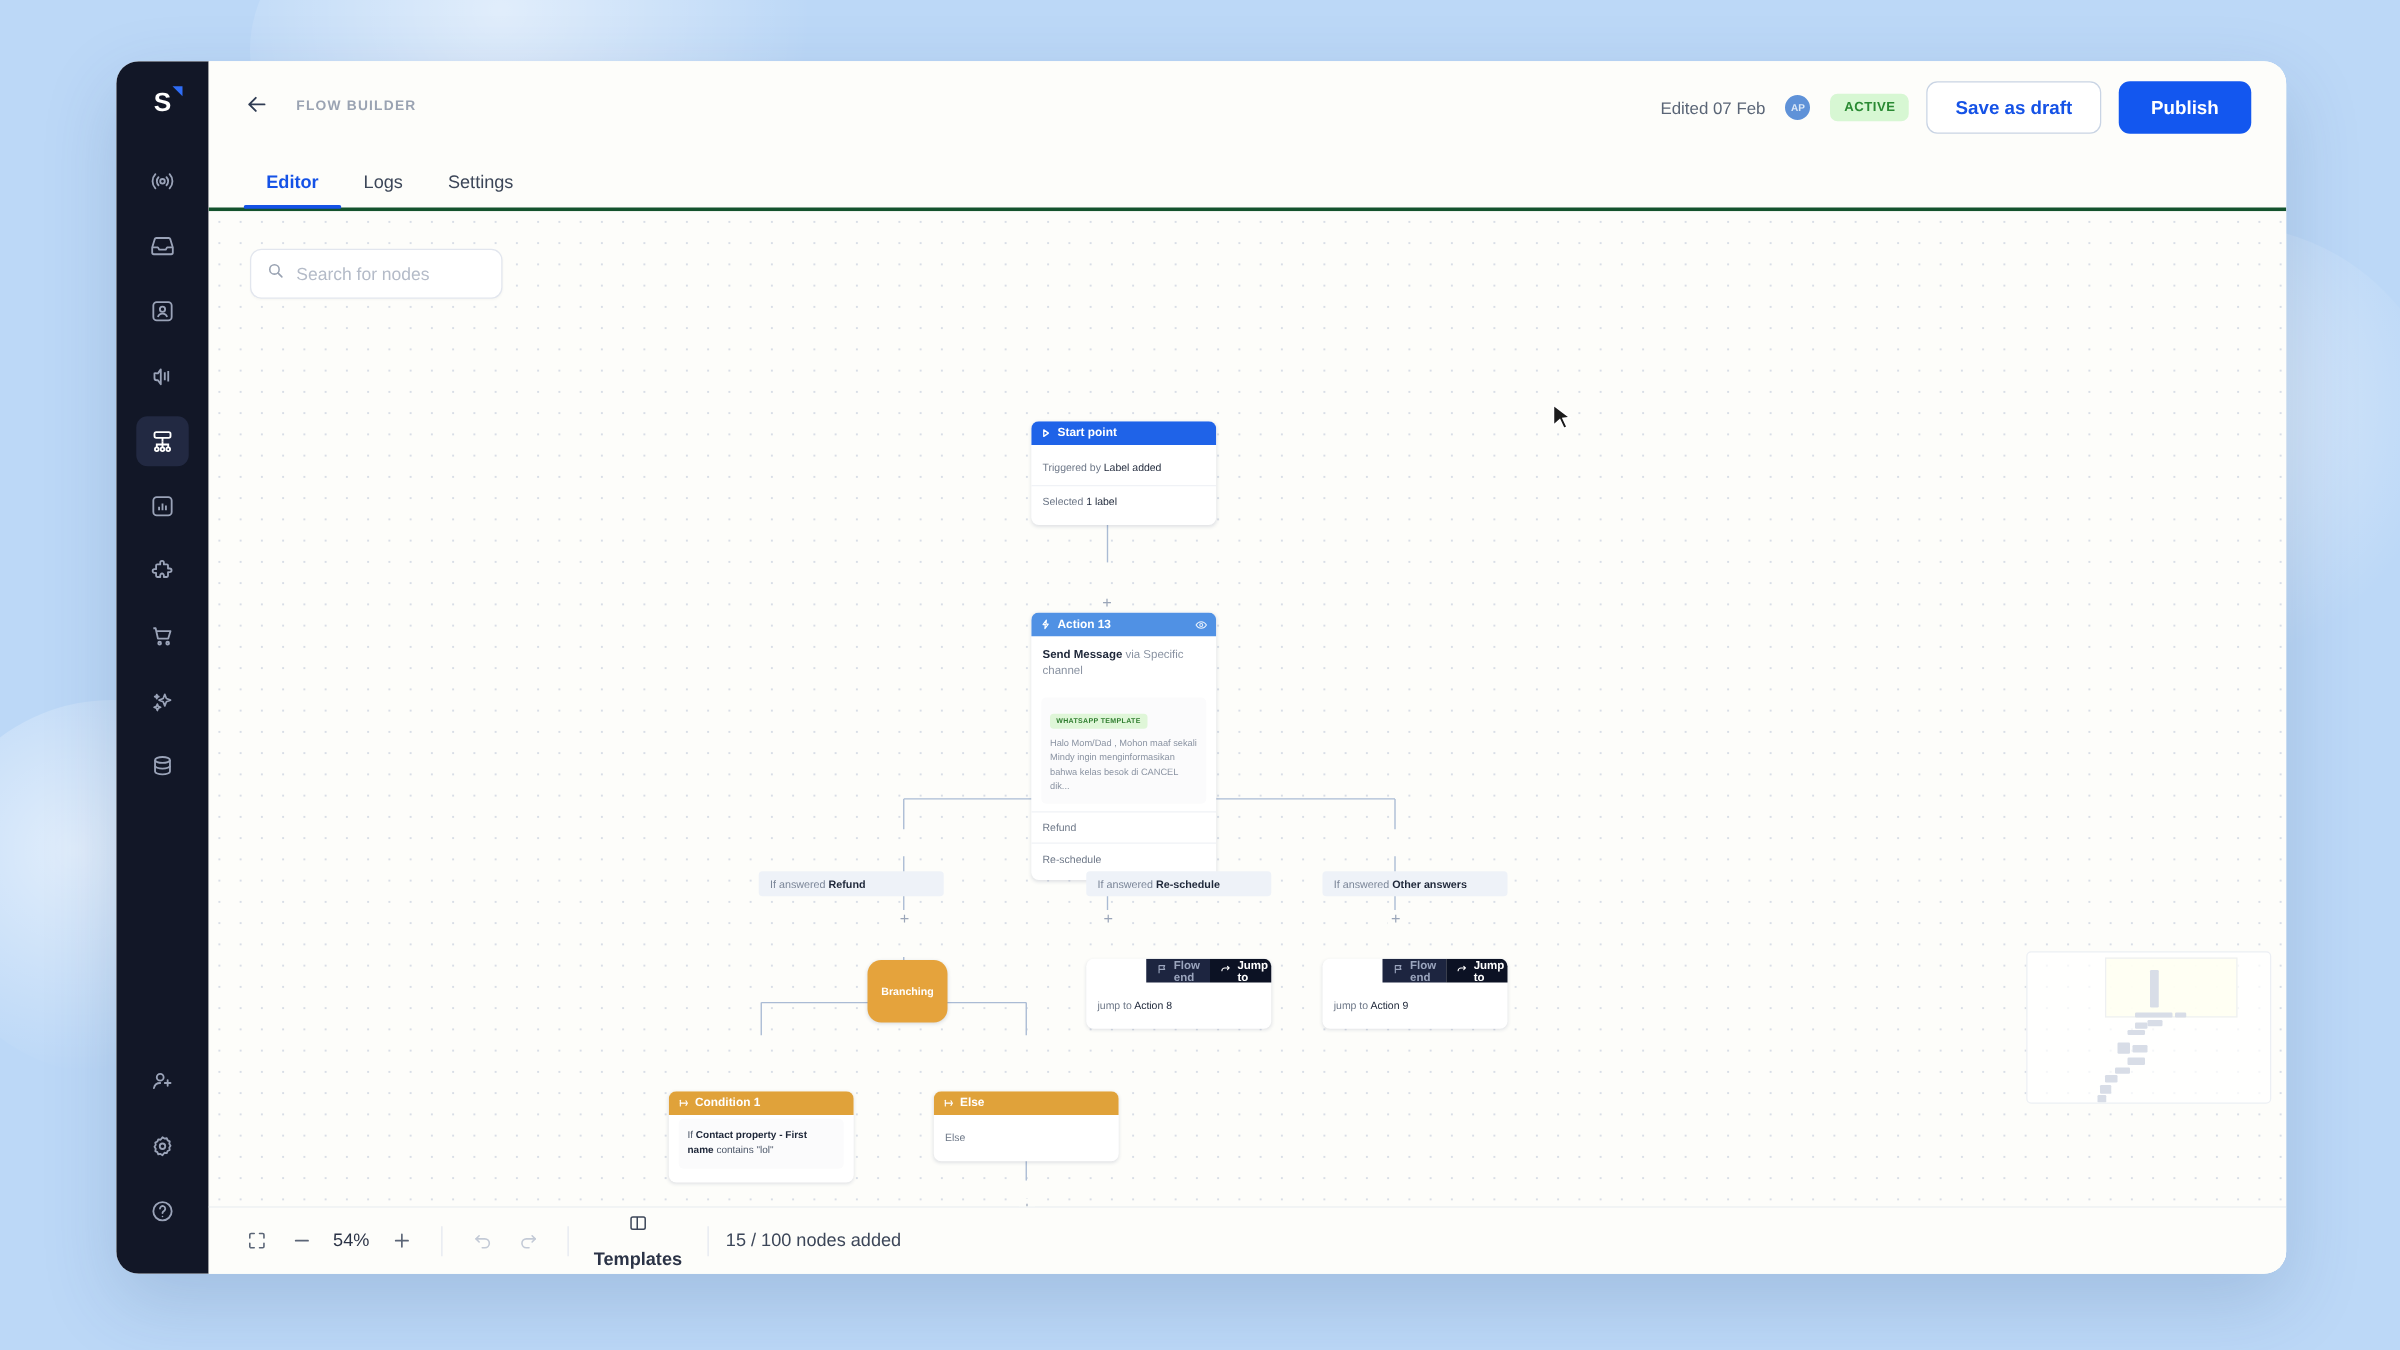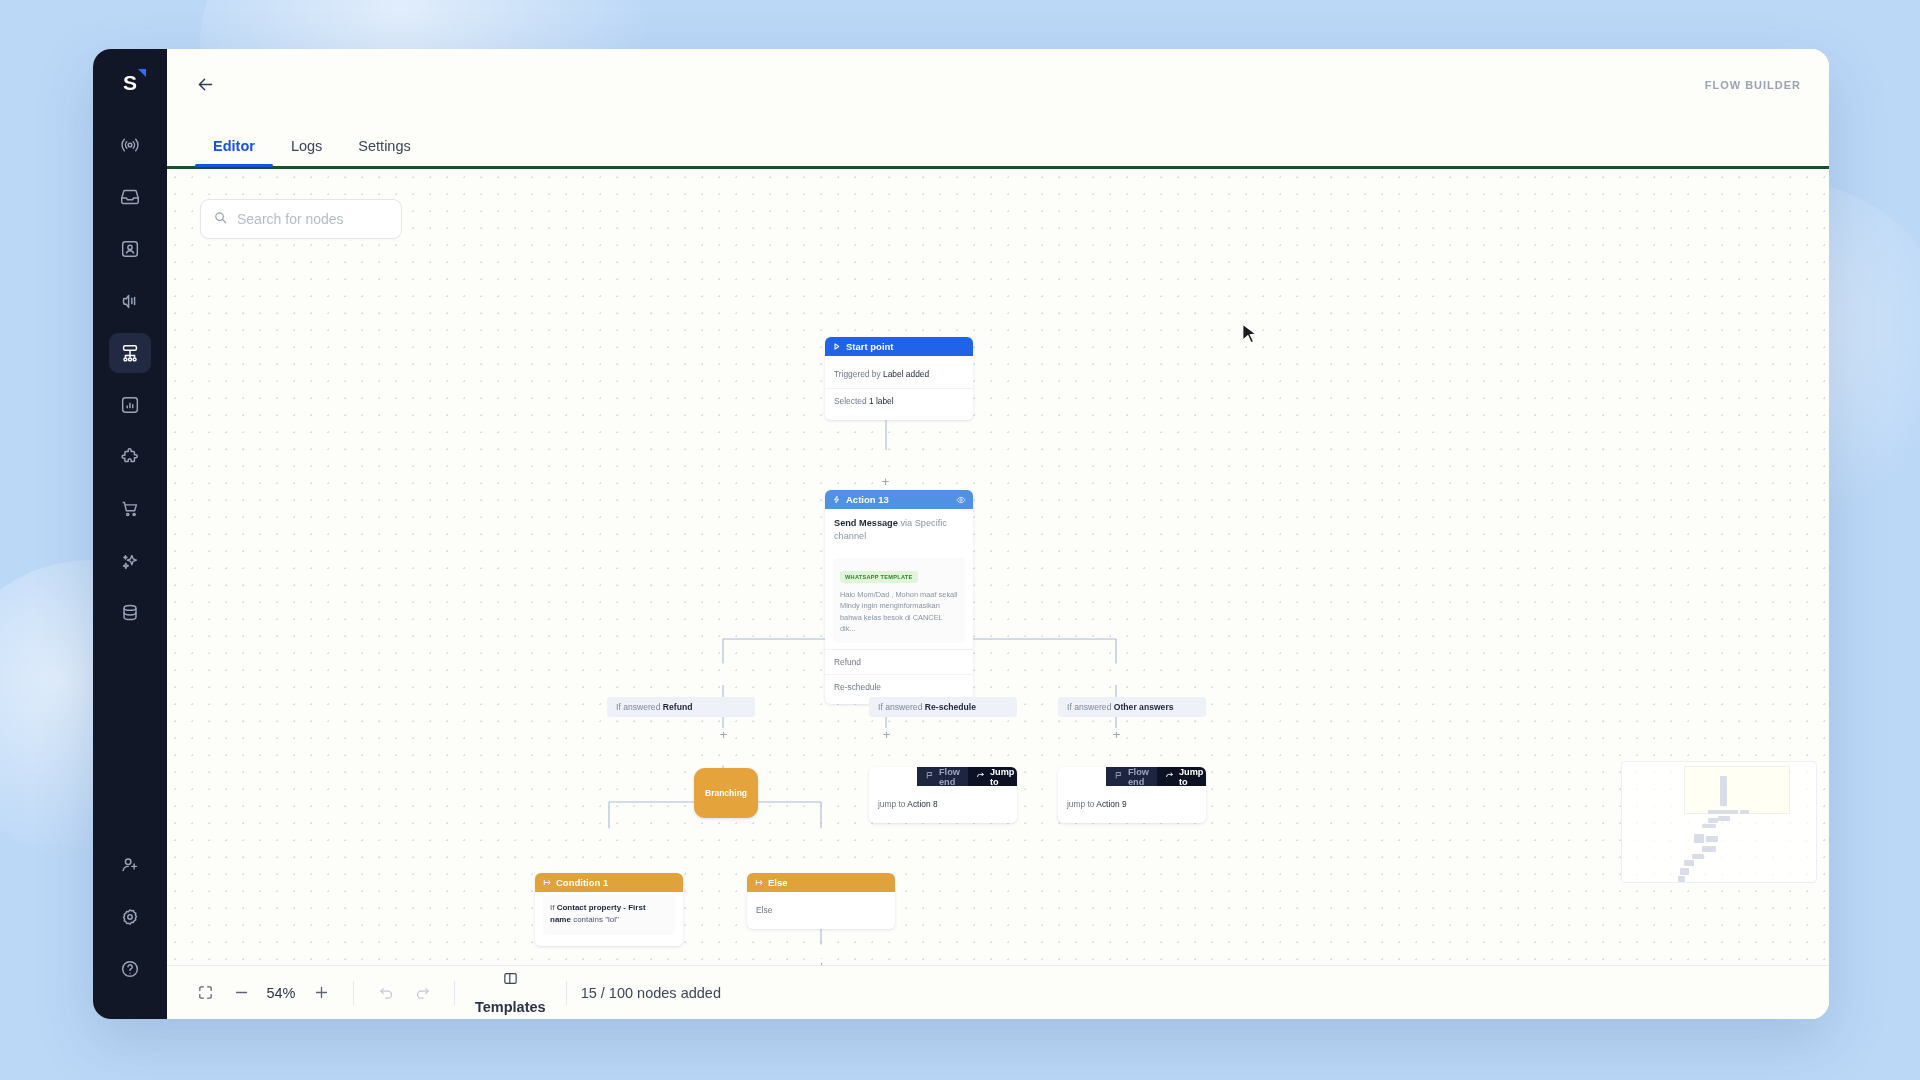--- a/index.html
+++ b/index.html
@@ -73,21 +73,20 @@
 
   
   .main { flex: 1 1 auto; display: flex; flex-direction: column; min-width: 0; background: #fdfdfa; }
 
   .topbar {
     height: 74px;
     display: flex; align-items: center;
     padding: 0 28px 0 20px;
     flex: 0 0 74px;
     background: #fdfdfa;
-    justify-content: space-between;
   }
   .back-btn {
     width: 36px; height: 36px;
     display: flex; align-items: center; justify-content: center;
     color: #2f3b52; cursor: pointer; flex: 0 0 36px;
     margin-right: 14px;
   }
   .title-wrap { display: flex; flex-direction: column; justify-content: center; }
   .kicker {
     font-size: 11px; letter-spacing: .09em; font-weight: bold;
@@ -427,20 +426,29 @@
     <header class="topbar">
       <div class="back-btn">
         <span>
           <svg viewBox="0 0 24 24" width="21" height="21" fill="none" stroke="currentColor" stroke-width="1.7" stroke-linecap="round" stroke-linejoin="round">
             <path d="M19 12H5M11 6l-6 6 6 6"></path>
           </svg>
         </span>
       </div>
       <div class="title-wrap">
         <div class="kicker">FLOW BUILDER</div>
+      </div>
+      <div class="top-right">
+        <div class="edited">Edited 07 Feb</div>
+        <div class="avatar">
+          <span>AP</span>
+        </div>
+        <div class="badge-active">ACTIVE</div>
+        <div class="btn btn-outline">Save as draft</div>
+        <div class="btn btn-primary">Publish</div>
       </div>
     </header>
 
     <div class="tabs">
       <div class="tab active">Editor</div>
       <div class="tab">Logs</div>
       <div class="tab">Settings</div>
     </div>
 
     <div class="canvas">

